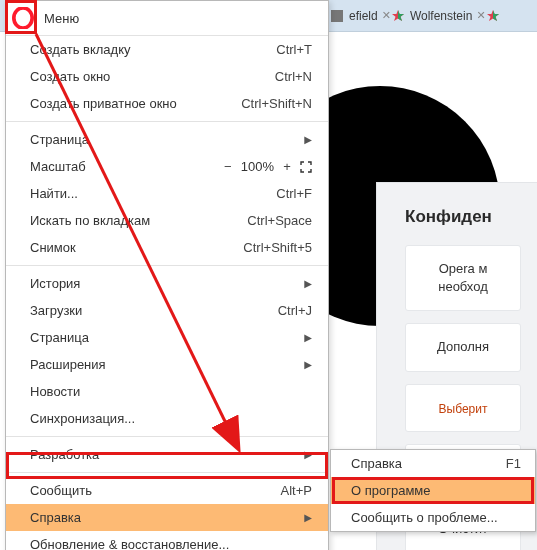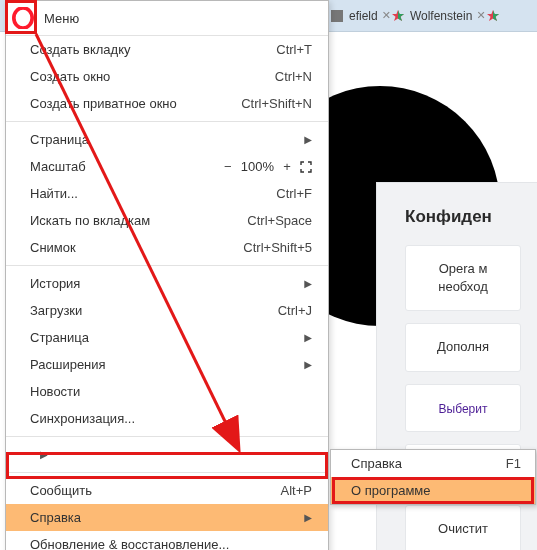--- a/index.html
+++ b/index.html
@@ -82,21 +82,21 @@
     border: 1px solid #e5e7ea;
     border-radius: 3px;
     padding: 14px 16px;
     margin-bottom: 12px;
     color: #333;
     font-size: 13px;
     line-height: 1.4;
     text-align: center;
   }
   .card .sub {
-    color: #4c1d95;
+    color: #c2410c;
     font-size: 12px;
     margin-top: 2px;
   }
   .menu {
     position: absolute;
     top: 0;
     left: 5px;
     width: 322px;
     background: #fff;
     border: 1px solid #b8b8b8;
@@ -346,20 +346,21 @@
   <div class="menu-item">
     <span class="label">Новости</span>
   </div>
   <div class="menu-item">
     <span class="label">Синхронизация...</span>
   </div>
 
   <div class="sep"></div>
 
   <div class="menu-item">
+    <span class="label">Разработка</span>
     <span class="arrow">▶</span>
   </div>
 
   <div class="sep"></div>
 
   <div class="menu-item">
     <span class="label">Сообщить</span>
     <span class="shortcut">Alt+P</span>
   </div>
   <div class="menu-item hover">
@@ -372,20 +373,23 @@
 
 </div>
 
 <div class="submenu">
   <div class="menu-item">
     <span class="label">Справка</span>
     <span class="shortcut">F1</span>
   </div>
   <div class="menu-item hover">
     <span class="label">О программе</span>
+  </div>
+  <div class="menu-item">
+    <span class="label">Сообщить о проблеме...</span>
   </div>
 </div>
 
 <div class="red-box-1"></div>
 <div class="red-box-2"></div>
 <div class="red-box-3"></div>
 
 <svg class="svg-overlay" width="537" height="550">
   <defs>
     <marker id="ah" markerWidth="12" markerHeight="10" refX="10" refY="5" orient="auto">

